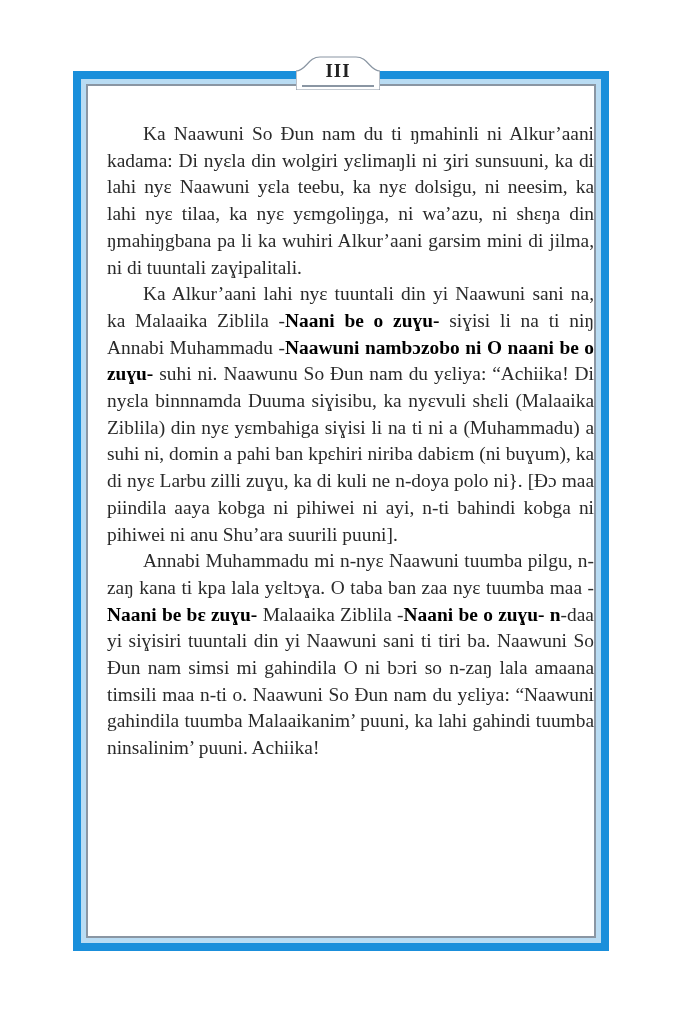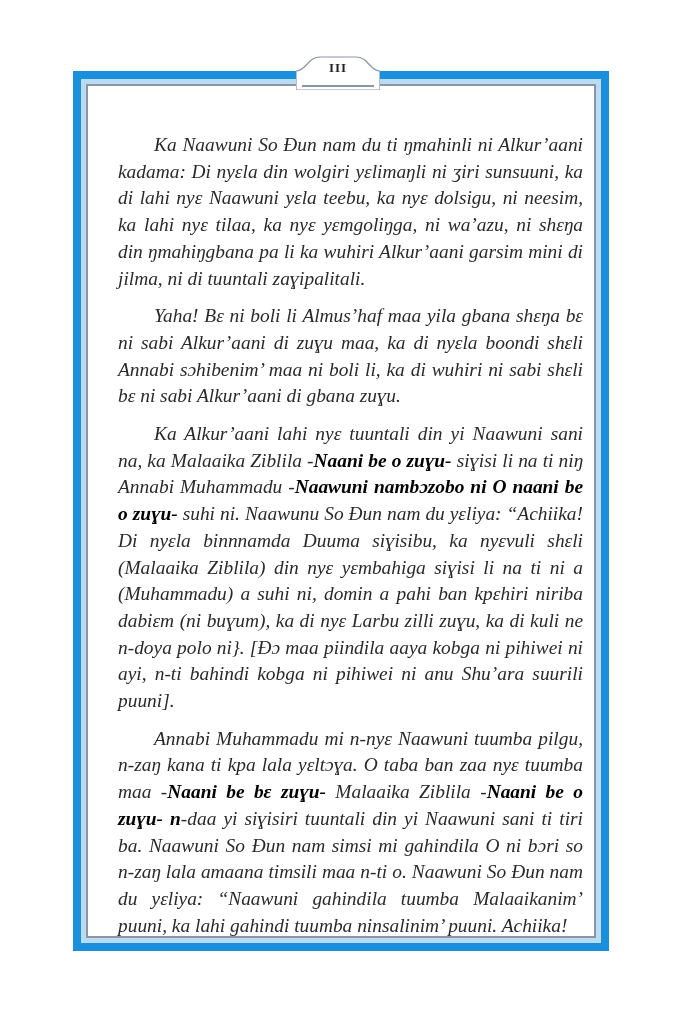--- a/index.html
+++ b/index.html
@@ -2,37 +2,36 @@
 <html><head>
 <meta charset="utf-8">
 <style>
   html, body { margin:0; padding:0; background:#ffffff; }
   body { width:682px; height:1024px; position:relative; overflow:hidden; font-family:"Liberation Serif", "DejaVu Serif", serif; }
   .frame-outer { position:absolute; left:73px; top:71px; width:536px; height:880px; background:#1a8fdb; box-sizing:border-box; }
   .frame-light { position:absolute; left:81px; top:79px; width:520px; height:864px; background:#b9dcf3; }
   .frame-gray { position:absolute; left:86px; top:84px; width:510px; height:854px; background:#8a96a3; }
   .frame-white { position:absolute; left:88px; top:86px; width:506px; height:850px; background:#ffffff; }
   .tab { position:absolute; left:296px; top:56px; width:84px; height:34px; }
-  .page-number { position:absolute; left:296px; top:60px; width:84px; text-align:center; font-size:13px; font-weight:bold; color:#222; letter-spacing:1px; }
+  .page-number { position:absolute; left:296px; top:60px; width:84px; text-align:center; font-size:19px; font-weight:bold; color:#222; letter-spacing:1px; }
   .content { position:absolute; left:107px; top:121px; width:487px; color:#2a2a2a; font-size:19.4px; line-height:26.7px; text-align:justify; }
-  .content p { margin:11px; text-indent:36px;font-style:italic; }
+  .content p { margin:0; text-indent:36px; }
   .content b { font-weight:bold; color:#000000; }
 </style>
 </head>
 <body>
 
 <div class="frame-outer"></div>
 <div class="frame-light"></div>
 <div class="frame-gray"></div>
 <div class="frame-white"></div>
 
 <svg class="tab" viewBox="0 0 84 34" width="84" height="34">
   <path d="M0 15 C10 15, 12 1, 24 1 L60 1 C72 1, 74 15, 84 15 L84 34 L0 34 Z" fill="#ffffff" stroke="#8a96a3" stroke-width="1.2"></path>
   <rect x="6" y="29" width="72" height="2" fill="#8a96a3"></rect>
 </svg>
 <div class="page-number">III</div>
 
 <div class="content">
   <p><span>Ka Naawuni So Ɖun nam du ti ŋmahinli ni Alkur’aani kadama: Di nyɛla din wolgiri yɛlimaŋli ni ʒiri sunsuuni, ka di lahi nyɛ Naawuni yɛla teebu, ka nyɛ dolsigu, ni neesim, ka lahi nyɛ tilaa, ka nyɛ yɛmgoliŋga, ni wa’azu, ni shɛŋa din ŋmahiŋgbana pa li ka wuhiri Alkur’aani garsim mini di jilma, ni di tuuntali zaɣipalitali.</span></p>
-  <p><span>Yaha! Bɛ ni boli li Almus’haf maa yila gbana shɛŋa bɛ ni sabi Alkur’aani di zuɣu maa, ka di nyɛla boondi shɛli Annabi sɔhibenim’ maa ni boli li, ka di wuhiri ni sabi shɛli bɛ ni sabi Alkur’aani di gbana zuɣu.</span></p>
   <p><span>Ka Alkur’aani lahi nyɛ tuuntali din yi Naawuni sani na, ka Malaaika Ziblila -</span><b>Naani be o zuɣu-</b><span> siɣisi li na ti niŋ Annabi Muhammadu -</span><b>Naawuni nambɔzobo ni O naani be o zuɣu-</b><span> suhi ni. Naawunu So Ɖun nam du yɛliya: “Achiika! Di nyɛla binnnamda Duuma siɣisibu, ka nyɛvuli shɛli (Malaaika Ziblila) din nyɛ yɛmbahiga siɣisi li na ti ni a (Muhammadu) a suhi ni, domin a pahi ban kpɛhiri niriba dabiɛm (ni buɣum), ka di nyɛ Larbu zilli zuɣu, ka di kuli ne n-doya polo ni}. [Ɖɔ maa piindila aaya kobga ni pihiwei ni ayi, n-ti bahindi kobga ni pihiwei ni anu Shu’ara suurili puuni].</span></p>
   <p><span>Annabi Muhammadu mi n-nyɛ Naawuni tuumba pilgu, n-zaŋ kana ti kpa lala yɛltɔɣa. O taba ban zaa nyɛ tuumba maa -</span><b>Naani be bɛ zuɣu-</b><span> Malaaika Ziblila -</span><b>Naani be o zuɣu- n</b><span>-daa yi siɣisiri tuuntali din yi Naawuni sani ti tiri ba. Naawuni So Ɖun nam simsi mi gahindila O ni bɔri so n-zaŋ lala amaana timsili maa n-ti o. Naawuni So Ɖun nam du yɛliya: “Naawuni gahindila tuumba Malaaikanim’ puuni, ka lahi gahindi tuumba ninsalinim’ puuni. Achiika!</span></p>
 </div>
 
 </body></html>

